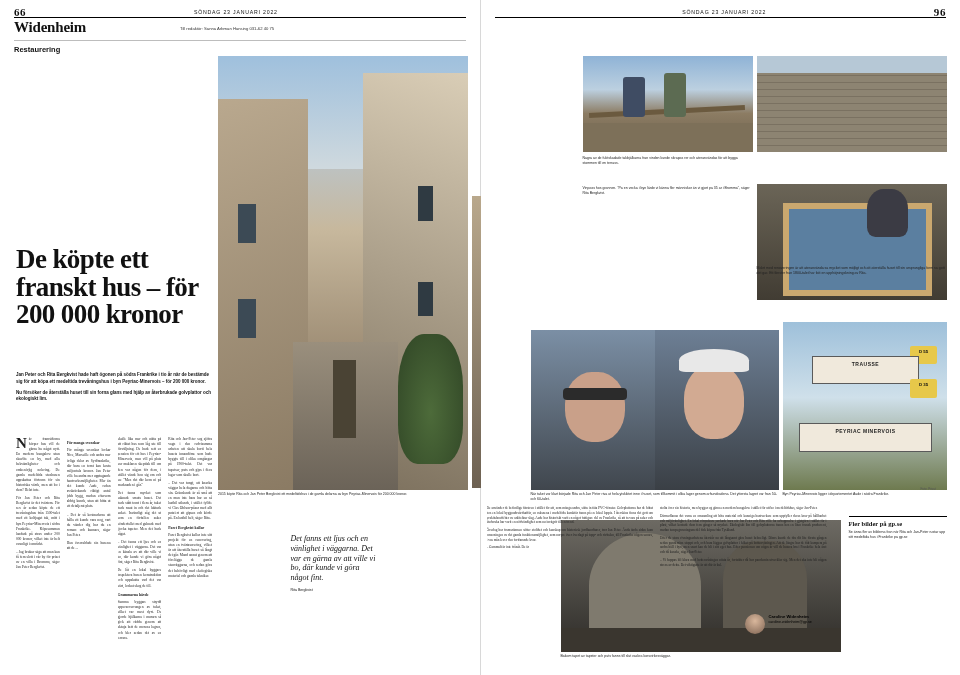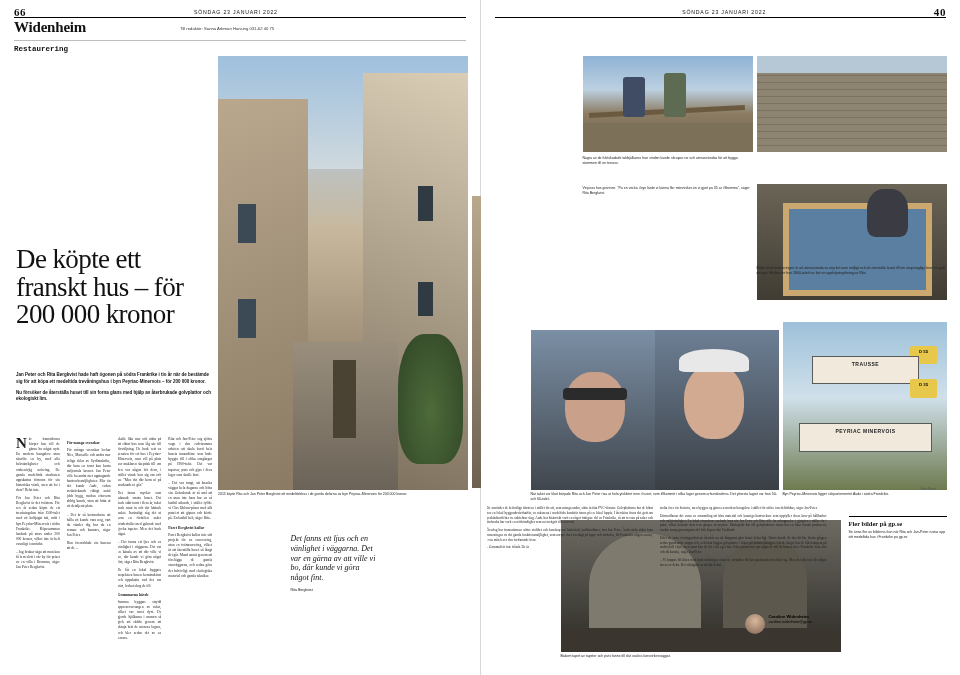--- a/index.html
+++ b/index.html
@@ -34,32 +34,32 @@
   .rule-thin{
     position:absolute;left:14px;right:14px;top:40px;height:1px;background:#bdbdbd;
   }
 
   .section-title{
     position:absolute;top:19px;left:14px;
     font-size:15px;font-weight:bold;letter-spacing:-.2px;color:#111;
   }
   .section-sub{
     position:absolute;top:45px;left:14px;
-    font-size:7.5px;font-weight:bold;color:#111;font-family:Liberation Mono, monospace;
+    font-size:7.5px;font-weight:bold;color:#111;font-family:Liberation Sans, sans-serif;
   }
   .byline-bar{
     position:absolute;top:26px;left:180px;
     font-family:"Liberation Sans",sans-serif;
     font-size:4.2px;color:#333;
   }
 
   
   .headline{
     position:absolute;left:16px;top:228px;width:196px;
-    font-size:27px;line-height:1.02;font-weight:normal;color:#111;
+    font-size:27px;line-height:1.02;font-weight:bold;color:#111;
     letter-spacing:-.6px;
   }
   .deck{
     position:absolute;left:16px;top:372px;width:196px;
     font-family:"Liberation Sans",sans-serif;
     font-size:4.5px;line-height:1.5;font-weight:bold;color:#111;
   }
   .deck p{margin:0 0 4px 0;}
 
   
@@ -304,21 +304,21 @@
         <div class="stones"></div>
     </div>
 
   </div>
 
   <div class="page page-right">
 
     <div class="runhead">
       <span style="width:20px"></span>
       <span class="date">SÖNDAG 23 JANUARI 2022</span>
-      <span class="folio">40</span>
+      <span class="folio">96</span>
     </div>
     <div class="rule"></div>
 
     <div class="img photo-roof" style="left:102px;">
       <div class="wall"></div>
         <div class="beam"></div>
         <div class="p1"></div>
         <div class="p2"></div>
     </div>
     <div class="cap" style="left:102px;top:156px;width:170px;">Några av de fuktskadade takbjälkarna från vinden kunde skrapas rer och återanvändas för att bygga stommen till en terrass.</div>

